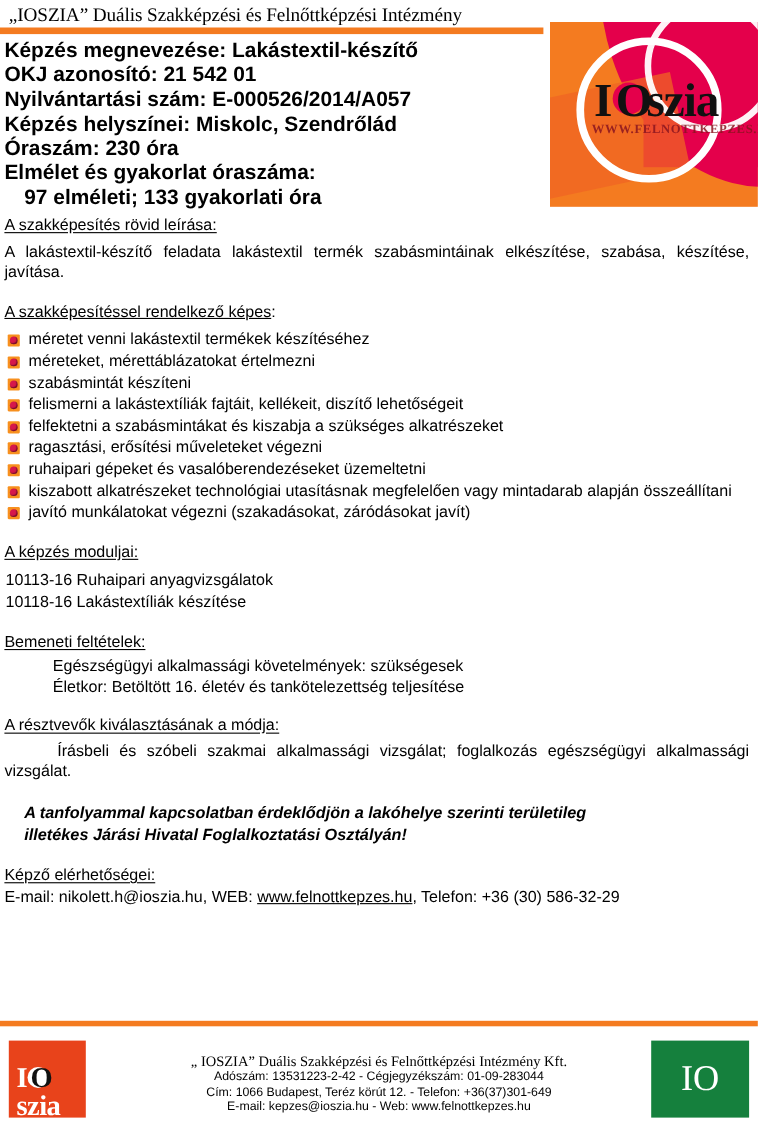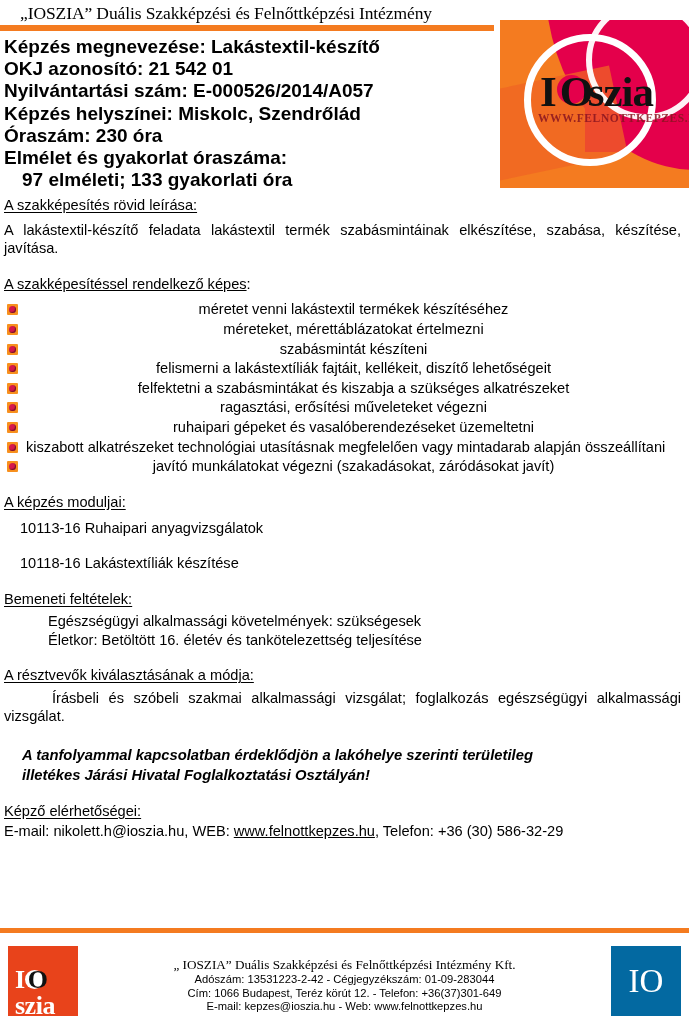--- a/index.html
+++ b/index.html
@@ -18,21 +18,21 @@
 
   
   .header-wrap {
     position: relative;
     height: 188px;
   }
   .header-title {
     font-family: "Liberation Serif", serif;
     font-size: 17.5px;
     line-height: 22px;
-    padding: 2px 0 0 20px;
+    padding: 2px 0 0 8px;
     white-space: nowrap;
     letter-spacing: -0.1px;
   }
   .top-rule {
     position: absolute;
     left: 0;
     top: 25px;
     width: 494px;
     height: 6px;
     background: #F47B20;
@@ -178,21 +178,21 @@
   
   ul.blist {
     list-style: none;
     margin: 7px 0 0 0;
     padding: 0;
   }
   ul.blist li {
     position: relative;
     padding-left: 22px;
     margin-bottom: 1px;
-    text-align: center;
+    text-align: left;
   }
   ul.blist li.justify {
     text-align: justify;
   }
   ul.blist li.justify > .txt {
     display: block;
   }
   .bullet-icon {
     position: absolute;
     left: 3px;
@@ -207,21 +207,21 @@
     position: absolute;
     left: 2px;
     top: 2px;
     width: 7px;
     height: 7px;
     background: #D6174B;
     border-radius: 50%;
     box-shadow: inset -1px -1px 1px rgba(0,0,0,.45);
   }
 
-  .mod-line { margin: 16px; }
+  .mod-line { margin: 1px; }
   .indent-line {
     margin: 0;
     padding-left: 44px;
   }
   .firstindent {
     margin: 4px 0 0 0;
     text-indent: 48px;
     text-align: justify;
   }
   .callout {
@@ -286,23 +286,23 @@
   .f-logo-left .odisc span {
     position: relative;
     z-index: 2;
     color: #111;
     left: 3px;
   }
   .f-logo-right {
     position: absolute;
     right: 8px;
     top: 5px;
-    width: 70px;
+    width: 89px;
     height: 70px;
-    background: #0369a1;
+    background: #15803d;
     display: flex;
     align-items: center;
     justify-content: center;
   }
   .f-logo-right .fw {
     font-family: "Liberation Serif", serif;
     font-size: 33px;
     color: #ffffff;
     letter-spacing: 0px;
     line-height: 1;

